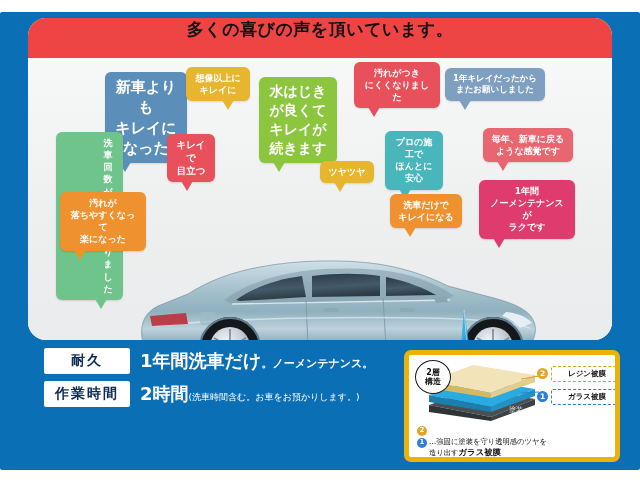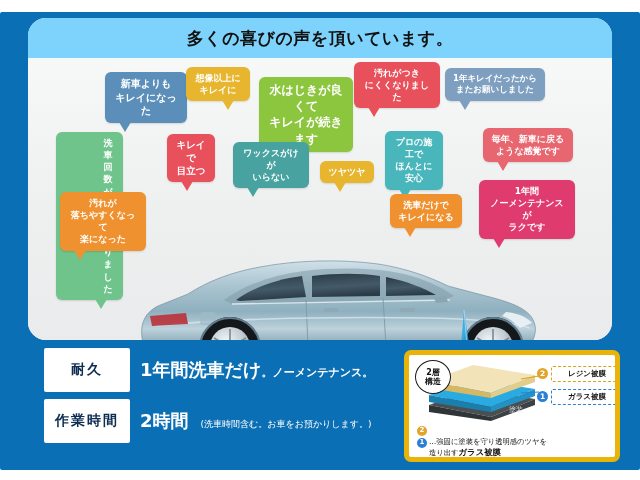--- a/index.html
+++ b/index.html
@@ -15,22 +15,22 @@
     position:absolute;left:0;top:12px;width:640px;height:458px;
     background:#0B6FB5;
     border-radius:2px;
   }
   .inner-white{
     position:absolute;left:28px;top:18px;width:584px;height:322px;
     background:#f2f3f3;border-radius:18px;
   }
   .title-band{
     position:absolute;left:28px;top:18px;width:584px;height:40px;
-    background:#7dd3fc;border-radius:18px 18px 0 0;
-    display:flex;align-items:center;justify-content:center;
+    background:#ef4444;border-radius:18px 18px 0 0;
+    display:flex;justify-content:center;
   }
   .title-band .t{
     font-size:17px;font-weight:bold;color:#111;letter-spacing:.5px;
   }
 
   
   .photo-plate{
     position:absolute;left:28px;top:56px;width:584px;height:284px;
     background:linear-gradient(180deg,#f7f8f8 0%,#eef0f0 55%,#e9ebec 100%);
     border-radius:0 0 18px 18px;overflow:hidden;
@@ -61,26 +61,26 @@
   .pointer{position:absolute;left:398px;top:248px;width:120px;height:110px;}
 
   
   .spec{
     position:absolute;left:44px;top:348px;width:350px;
   }
   .spec-row{display:flex;align-items:center;margin-bottom:7px;}
   .spec-key{
     background:#ffffff;color:#0c2c52;font-weight:bold;
     font-size:14px;text-align:center;
-    padding:13px 0;width:86px;border-radius:2px;margin-right:10px;
+    padding:4px 0;width:86px;border-radius:2px;margin-right:10px;
     letter-spacing:2px;
   }
   .spec-val{color:#ffffff;font-weight:bold;font-size:18px;white-space:nowrap;}
   .spec-val .sm{font-size:11px;font-weight:bold;}
-  .spec-val .sm2{font-size:9px;font-weight:normal;padding-left:12px;}
+  .spec-val .sm2{font-size:9px;font-weight:normal;}
 
   
   .diagram{
     position:absolute;left:404px;top:350px;width:216px;height:112px;
     background:#ffffff;border-radius:7px;border:5px solid #eab308;
     box-sizing:border-box;overflow:hidden;
   }
   .badge2{
     position:absolute;left:6px;top:5px;width:34px;height:32px;border-radius:50%;
     background:#ffffff;border:1.6px solid #1a1a1a;
@@ -210,33 +210,33 @@
 
         <rect x="16" y="106" width="12" height="5" rx="2" fill="#6f7c83"></rect>
       </svg>
     </div>
 
     <svg class="pointer" viewBox="0 0 120 110">
       <path d="M38,6 L52,100 L30,100 Z" fill="#2aa7e0" opacity=".85"></path>
       <path d="M38,6 L46,100" stroke="#ffffff" stroke-width="1" opacity=".5" fill="none"></path>
     </svg>
 
-    <div class="bub down-l" style="left:77px;top:16px;width:82px;background:#5b8fb9;font-size:10px;">
+    <div class="bub down-l" style="left:77px;top:16px;width:82px;background:#5b8fb9;font-size:15px;">
       <span style="white-space:pre-line">新車よりも
 キレイになった</span>
       <span class="tail" style="border-top-color:#5b8fb9;"></span>
     </div>
 
     <div class="bub down-r" style="left:158px;top:11px;width:64px;background:#e8b52e;font-size:9px;">
       <span style="white-space:pre-line">想像以上に
 キレイに</span>
       <span class="tail" style="border-top-color:#e8b52e;"></span>
     </div>
 
-    <div class="bub down-l" style="left:231px;top:21px;width:94px;background:#8cc63e;font-size:12px;">
+    <div class="bub down-l" style="left:231px;top:21px;width:78px;background:#8cc63e;font-size:14px;">
       <span style="white-space:pre-line">水はじきが良くて
 キレイが続きます</span>
       <span class="tail" style="border-top-color:#8cc63e;"></span>
     </div>
 
     <div class="bub down-l" style="left:326px;top:6px;width:86px;background:#e8505b;font-size:9px;">
       <span style="white-space:pre-line">汚れがつき
 にくくなりました</span>
       <span class="tail" style="border-top-color:#e8505b;"></span>
     </div>
@@ -252,25 +252,20 @@
 グッと減りました</span>
       <span class="tail" style="border-top-color:#6ec48a;"></span>
     </div>
 
     <div class="bub down-l" style="left:139px;top:78px;width:48px;background:#e8505b;font-size:9.5px;">
       <span style="white-space:pre-line">キレイで
 目立つ</span>
       <span class="tail" style="border-top-color:#e8505b;"></span>
     </div>
 
-    <div class="bub down-l" style="left:205px;top:86px;width:76px;background:#48a3a0;font-size:9px;">
-      <span style="white-space:pre-line">ワックスがけが
-いらない</span>
-      <span class="tail" style="border-top-color:#48a3a0;"></span>
-    </div>
 
     <div class="bub down-l" style="left:292px;top:105px;width:54px;background:#e8b52e;font-size:9px;">
       <span style="white-space:pre-line">ツヤツヤ</span>
       <span class="tail" style="border-top-color:#e8b52e;"></span>
     </div>
 
     <div class="bub down-l" style="left:357px;top:75px;width:58px;background:#49b6bc;font-size:9px;">
       <span style="white-space:pre-line">プロの施工で
 ほんとに安心</span>
       <span class="tail" style="border-top-color:#49b6bc;"></span>

